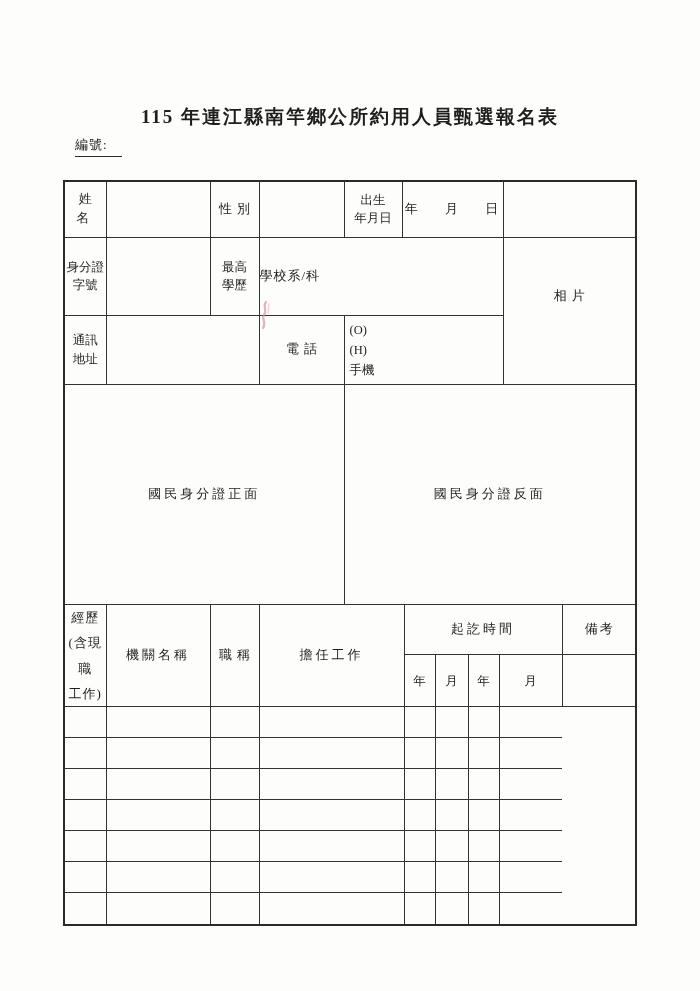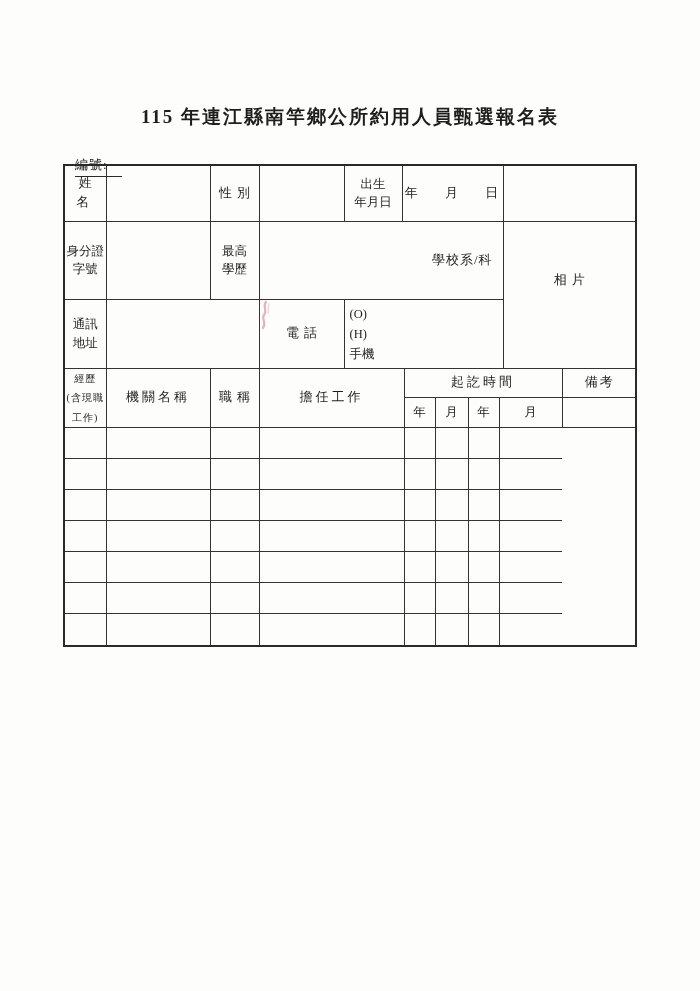--- a/index.html
+++ b/index.html
@@ -11,51 +11,51 @@
   .page{
     position:relative;width:700px;height:991px;
     background:#fdfdfb;color:#1e1e1e;overflow:hidden;
   }
   .title{
     position:absolute;top:104px;left:0;width:700px;
     text-align:center;font-size:19px;font-weight:600;
     letter-spacing:2px;white-space:nowrap;
   }
   .serial{
-    position:absolute;top:156px;left:75px;
+    position:absolute;top:136px;left:75px;
     font-size:13px;letter-spacing:1px;
     border-bottom:1.2px solid #2b2b2b;
     padding:0 14px 2px 0;
   }
   .form-wrap{
-    position:absolute;top:164px;left:63px;width:570px;
+    position:absolute;top:180px;left:63px;width:570px;
     border:2px solid #2a2a2a;
   }
   table{
     border-collapse:collapse;table-layout:fixed;width:570px;
   }
   td{
     border-right:1.5px solid #333;
     border-bottom:1.5px solid #333;
     padding:0;margin:0;
     text-align:center;vertical-align:middle;
     font-size:13px;line-height:1.45;
     white-space:pre-line;overflow:hidden;
   }
   td.last{border-right:none;margin-top:16px;}
   tr.bottom td{border-bottom:none;}
   .sp2{letter-spacing:5px;text-indent:5px;}      
   .sp1{letter-spacing:2px;text-indent:2px;}
   .small{font-size:12.5px;margin-top:16px;}
   .ymd{word-spacing:20px;letter-spacing:2px;}
-  .school{text-align:right;padding-right:10px;letter-spacing:1px;}
+  .school{text-align:left;padding-right:10px;letter-spacing:1px;}
   .photo-cell{vertical-align:middle;padding-bottom:28px;}
   .phone-lines{text-align:left;padding-left:5px;font-size:12.5px;line-height:1.6;}
   .idcard{letter-spacing:3px;font-size:13px;}
-  .exp-label{font-size:10px;line-height:1.95;letter-spacing:1px;margin-left:12px;}
+  .exp-label{font-size:13px;line-height:1.95;letter-spacing:1px;margin-left:12px;}
   .hdr{letter-spacing:3px;margin-left:8px;}
   .pen-mark{position:absolute;left:258px;top:300px;pointer-events:none;}
 </style>
 </head>
 <body>
 
 <div class="page">
 
   <div class="title">115 年連江縣南竿鄉公所約用人員甄選報名表</div>
 
@@ -98,20 +98,32 @@
 地址</td>
         <td colspan="2"></td>
         <td class="sp2">電話</td>
         <td colspan="2" class="phone-lines">(O)
 (H)
 手機</td>
       </tr>
     </tbody>
       </table>
 
+    <table>
+      <colgroup>
+        <col style="width:279px">
+          <col style="width:291px">
+      </colgroup>
+      <tbody>
+          <tr style="height:220px">
+        <td class="idcard">國民身分證正面</td>
+        <td class="idcard last">國民身分證反面</td>
+      </tr>
+    </tbody>
+      </table>
 
     <table>
       <colgroup>
         <col style="width:41px">
           <col style="width:104px">
           <col style="width:49px">
         <col style="width:145px">
           <col style="width:31px">
           <col style="width:33px">
         <col style="width:31px">

